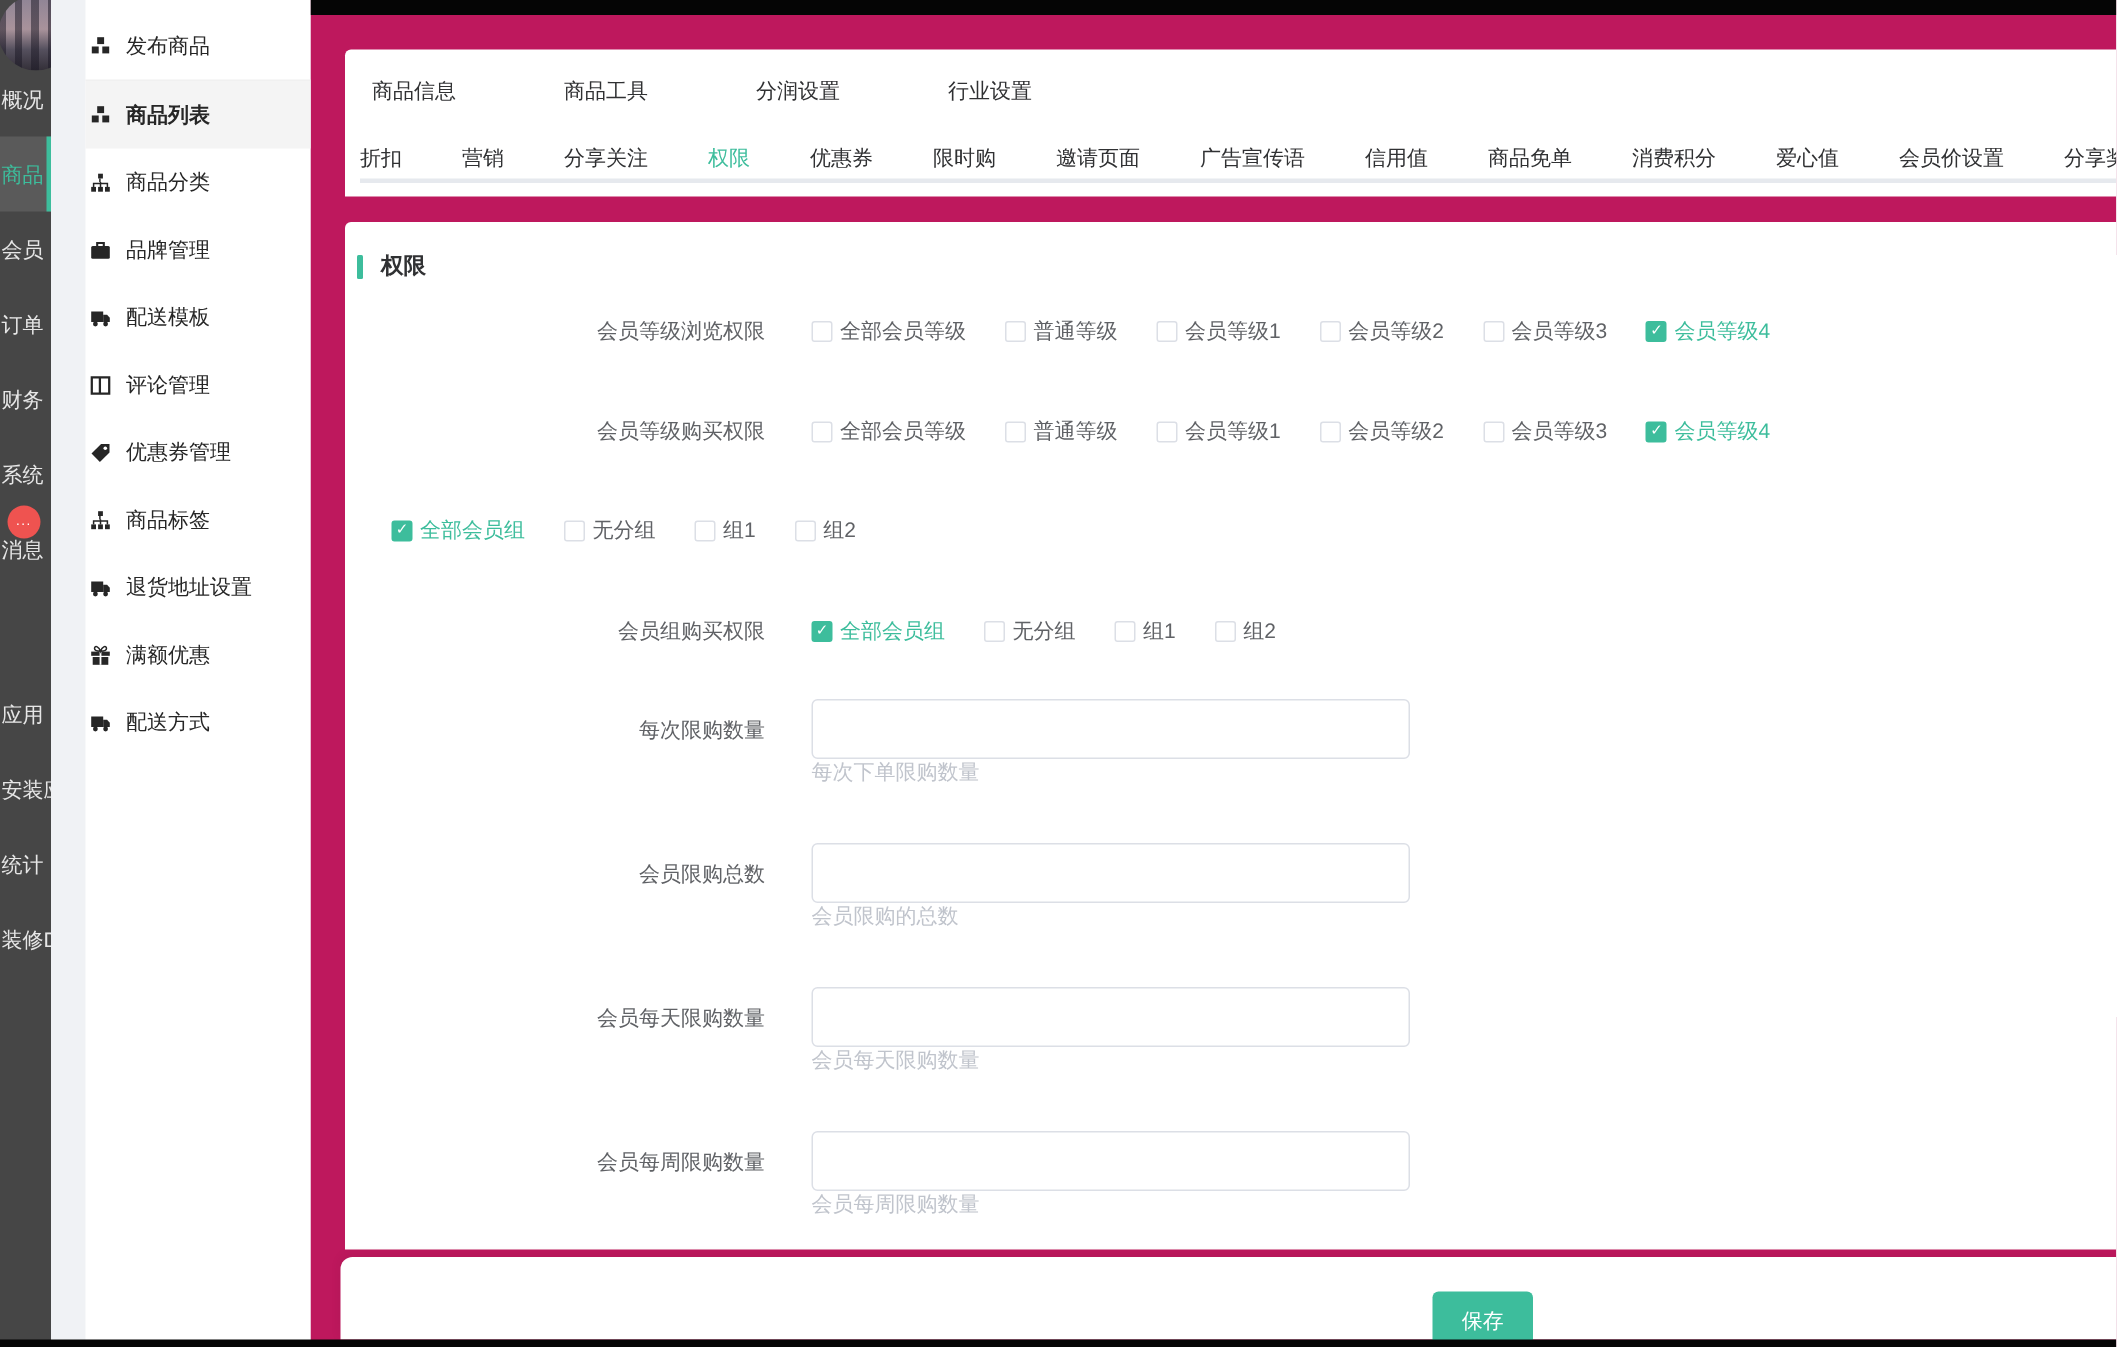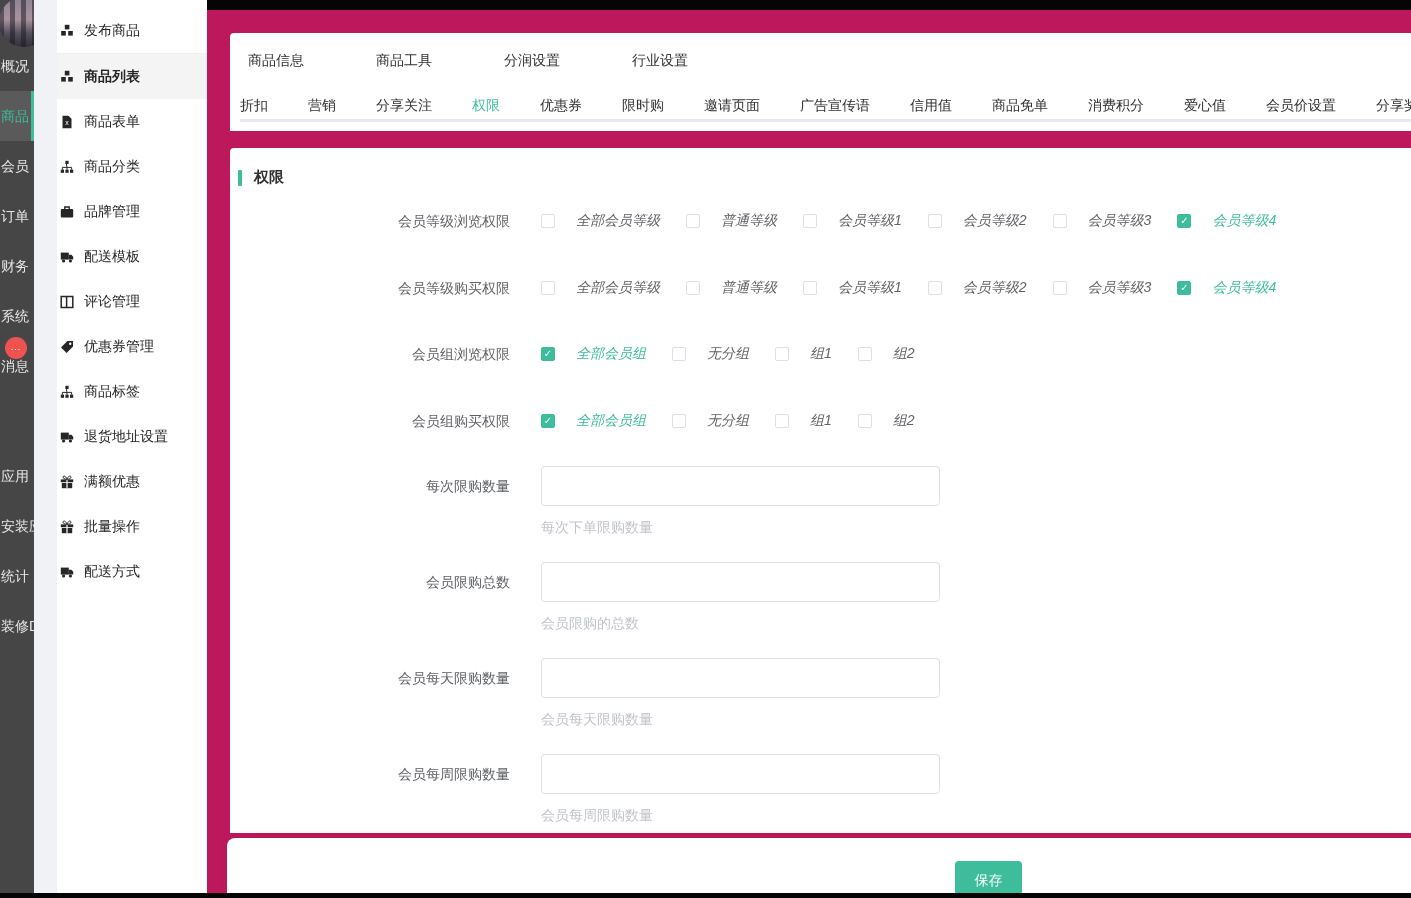--- a/index.html
+++ b/index.html
@@ -26,31 +26,31 @@
 
   .content-card { position:absolute; left:23px; right:0; top:148px; height:685px; background:#fff; border-radius:4px 0 0 0; }
   .section-header { position:absolute; top:20px; left:8px; display:flex; align-items:center; gap:12px; }
   .sec-bar { width:4px; height:16px; background:var(--accent); border-radius:1px; }
   .sec-title { font-size:15px; font-weight:700; color:#303133; }
 
   .row { position:absolute; left:0; right:0; display:flex; align-items:flex-start; }
   .row-label { width:280px; text-align:right; color:#606266; flex:none; }
   .cb-row .row-label { line-height:20px;font-family:Liberation Serif, serif; }
   .cb-body { margin-left:31px; display:flex; gap:26px; align-items:center; }
-  .cb-item { display:flex; align-items:center; gap:21px; cursor:pointer; color:#606266;font-style:italic; }
+  .cb-item { display:flex; align-items:center; gap:5px; cursor:pointer; color:#606266; }
   .cb-box { width:14px; height:14px; border:1px solid #dcdfe6; border-radius:2px; background:#fff; flex:none;
             display:flex; align-items:center; justify-content:center; font-size:10px; line-height:1; color:#fff; }
   .cb-item.checked .cb-box { background:var(--accent); border-color:var(--accent); }
   .cb-item.checked { color:var(--accent); }
 
   .input-row .row-label { line-height:40px; }
   .input-body { margin-left:31px; width:399px; }
   .txt-input { width:399px; height:40px; border:1px solid #dcdfe6; border-radius:4px; background:#fff; padding:0 12px;
                font-size:14px; color:#303133; outline:none; font-family:inherit; }
-  .hint { margin-top:13px; color:#c0c4cc; font-size:14px; }
+  .hint { color:#c0c4cc; font-size:14px; }
 
   .footer-card { position:absolute; left:20px; right:0; top:838px; height:55px; background:#fff; border-radius:8px 0 0 0;
                  box-shadow:0 -2px 8px rgba(0,0,0,0.06); z-index:5; }
   .save-btn { position:absolute; left:728px; top:23px; width:67px; height:40px; background:var(--accent); color:#fff;
               border:none; border-radius:4px; font-size:14px; cursor:pointer; font-family:inherit; }
 
   
   .dark-sidebar { position:absolute; left:0; top:0; width:34px; bottom:0; background:#464646; z-index:6; overflow:hidden; }
   .avatar { position:absolute; top:-3px; left:-1px; width:50px; height:50px; border-radius:50%;
             background:
@@ -174,21 +174,20 @@
                 <span class="cb-box"></span>
                 <span>会员等级3</span>
               </label>
               <label class="cb-item checked">
                 <span class="cb-box">✓</span>
                 <span>会员等级4</span>
               </label>
             </div>
           </div>
           <div class="row cb-row" style="top: 197px;">
-            <div class="row-label">会员组浏览权限</div>
             <div class="cb-body">
               <label class="cb-item checked">
                 <span class="cb-box">✓</span>
                 <span>全部会员组</span>
               </label>
               <label class="cb-item">
                 <span class="cb-box"></span>
                 <span>无分组</span>
               </label>
               <label class="cb-item">
@@ -280,29 +279,20 @@
             <rect x="4.8" y="0.8" width="4.6" height="4.6"></rect>
             <rect x="1.2" y="7" width="4.6" height="4.6"></rect>
             <rect x="8.2" y="7" width="4.6" height="4.6"></rect>
           </svg>
         </span>
         <span>商品列表</span>
       </div>
       <div class="mn-item">
         <span class="mn-icon">
           <svg viewBox="0 0 14 14">
-            <path d="M2.5 0.8h6l3 3v9.4h-9z"></path>
-            <text x="7" y="10.2" font-size="7" fill="#fff" text-anchor="middle" font-family="sans-serif">x</text>
-          </svg>
-        </span>
-        <span>商品表单</span>
-      </div>
-      <div class="mn-item">
-        <span class="mn-icon">
-          <svg viewBox="0 0 14 14">
             <rect x="5.4" y="0.8" width="3.2" height="3.2"></rect>
             <rect x="0.8" y="9.6" width="3.2" height="3.2"></rect>
             <rect x="5.4" y="9.6" width="3.2" height="3.2"></rect>
             <rect x="10" y="9.6" width="3.2" height="3.2"></rect>
             <path d="M6.6 4v2.4 M2.4 9.6V7.4h9.2v2.2 M7 6.4v3.2" stroke="#262626" stroke-width="1" fill="none"></path>
           </svg>
         </span>
         <span>商品分类</span>
       </div>
       <div class="mn-item">
@@ -372,31 +362,20 @@
             <rect x="1.8" y="8" width="10.4" height="5.2"></rect>
             <path d="M7 4.4v8.8" stroke="#fff" stroke-width="1.2"></path>
             <path d="M7 4.2C4.6 4.2 3 3.4 3 2.2 3 1.2 4 0.8 4.8 1.2 5.8 1.7 6.6 3 7 4.2 7.4 3 8.2 1.7 9.2 1.2 10 0.8 11 1.2 11 2.2c0 1.2-1.6 2-4 2z" fill="none" stroke="#262626" stroke-width="1"></path>
           </svg>
         </span>
         <span>满额优惠</span>
       </div>
       <div class="mn-item">
         <span class="mn-icon">
           <svg viewBox="0 0 14 14">
-            <rect x="0.8" y="4.4" width="12.4" height="2.8"></rect>
-            <rect x="1.8" y="8" width="10.4" height="5.2"></rect>
-            <path d="M7 4.4v8.8" stroke="#fff" stroke-width="1.2"></path>
-            <path d="M7 4.2C4.6 4.2 3 3.4 3 2.2 3 1.2 4 0.8 4.8 1.2 5.8 1.7 6.6 3 7 4.2 7.4 3 8.2 1.7 9.2 1.2 10 0.8 11 1.2 11 2.2c0 1.2-1.6 2-4 2z" fill="none" stroke="#262626" stroke-width="1"></path>
-          </svg>
-        </span>
-        <span>批量操作</span>
-      </div>
-      <div class="mn-item">
-        <span class="mn-icon">
-          <svg viewBox="0 0 14 14">
             <path d="M0.8 2.6h8v7h-8z"></path>
             <path d="M8.8 4.8h2.6l1.8 2v2.8H8.8z"></path>
             <circle cx="3.6" cy="11" r="1.6"></circle>
             <circle cx="10.4" cy="11" r="1.6"></circle>
           </svg>
         </span>
         <span>配送方式</span>
       </div>
     </div>
 

